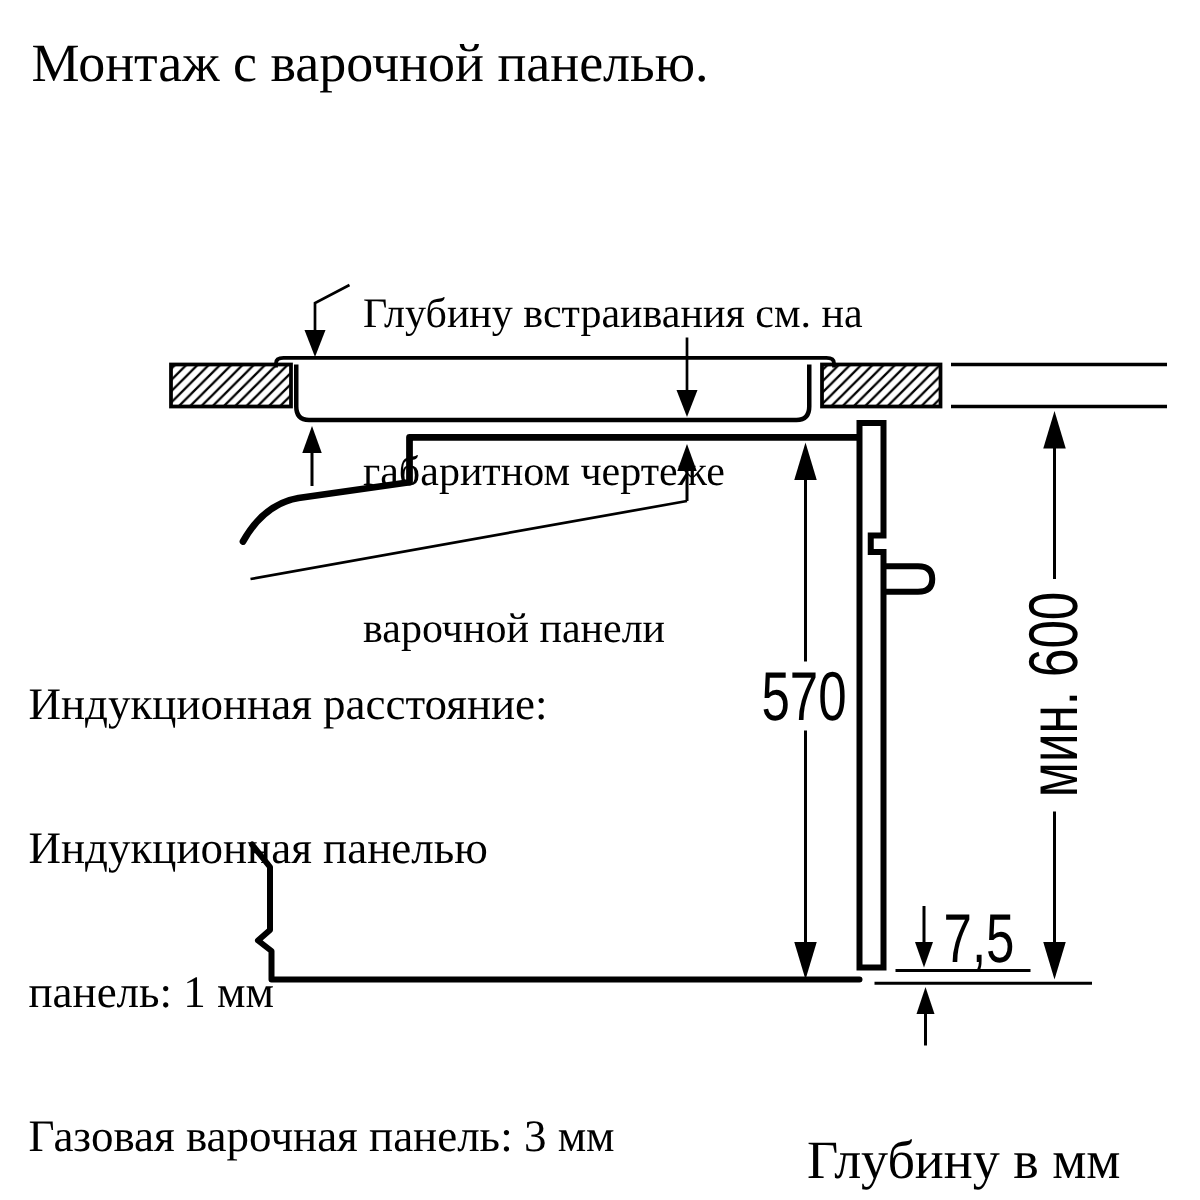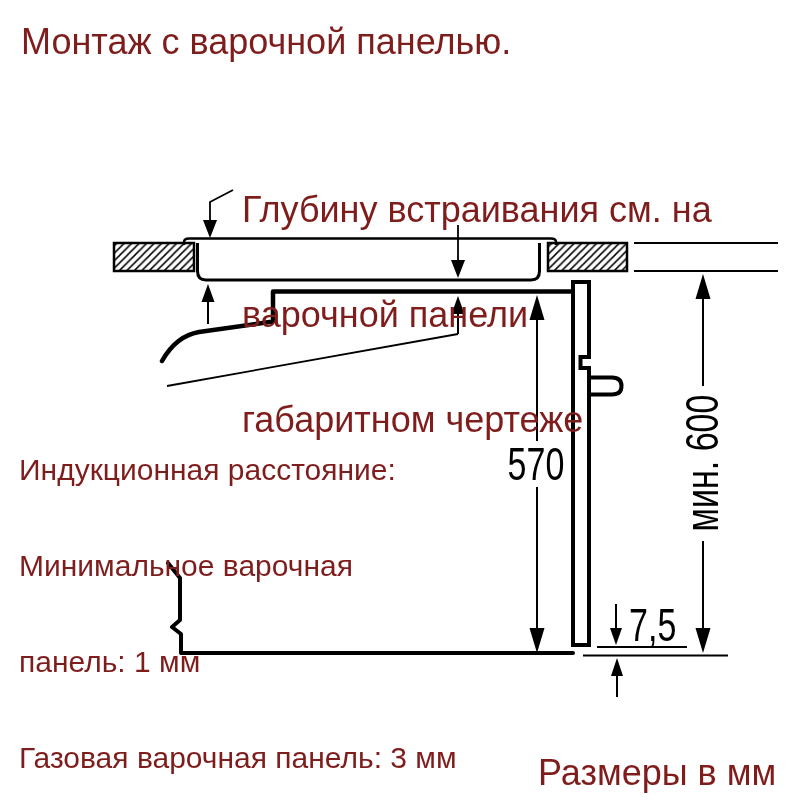--- a/index.html
+++ b/index.html
@@ -1,23 +1,23 @@
 <!DOCTYPE html>
 <html><head>
 <meta charset="utf-8">
 <style>
   html,body{margin:0;padding:0;background:#fff;}
   .page{
     position:relative;width:800px;height:800px;background:#fff;overflow:hidden;
     font-family:"Liberation Sans",sans-serif;color:#000;
   }
   .page svg{position:absolute;left:0;top:0;}
-  .txt{position:absolute;white-space:pre;color:#7f1d1d;}
+  .txt{position:absolute;white-space:pre;color:#000000;font-family:Liberation Serif, serif;}
   .title{left:21px;top:22px;font-size:36px;line-height:40px;}
-  .callout{left:242px;top:122px;font-size:36px;line-height:35px;}
+  .callout{left:242px;top:122px;font-size:28px;line-height:35px;}
   .note{left:19px;top:390px;font-size:30px;line-height:32px;}
   .footer{left:538px;top:754px;font-size:36px;line-height:38px;}
   svg text{font-family:"Liberation Sans",sans-serif;fill:#000;}
 </style>
 </head>
 <body>
 
 <div class="page">
 
   <svg width="800" height="800" viewBox="0 0 800 800">
@@ -93,28 +93,28 @@
       <line x1="617" y1="697" x2="617" y2="675" stroke="#000" stroke-width="2"></line>
       <polygon points="617,658 611,676 623,676" fill="#000"></polygon>
       <text transform="translate(629,641) scale(0.74,1)" text-anchor="start" font-size="46">7,5</text>
     </g>
   </svg>
 
   <div class="txt title">Монтаж с варочной панелью.</div>
 
   <div class="txt callout">
     <div>Глубину встраивания см. на</div>
+    <div>габаритном чертеже</div>
     <div>варочной панели</div>
-    <div>габаритном чертеже</div>
   </div>
 
   <div class="txt note">
     <div>Индукционная расстояние:</div>
-    <div>Минимальное варочная</div>
+    <div>Индукционная панелью</div>
     <div>панель: 1 мм</div>
     <div>Газовая варочная панель: 3 мм</div>
     
     
   </div>
 
-  <div class="txt footer">Размеры в мм</div>
+  <div class="txt footer">Глубину в мм</div>
 
 </div>
 
 </body></html>

